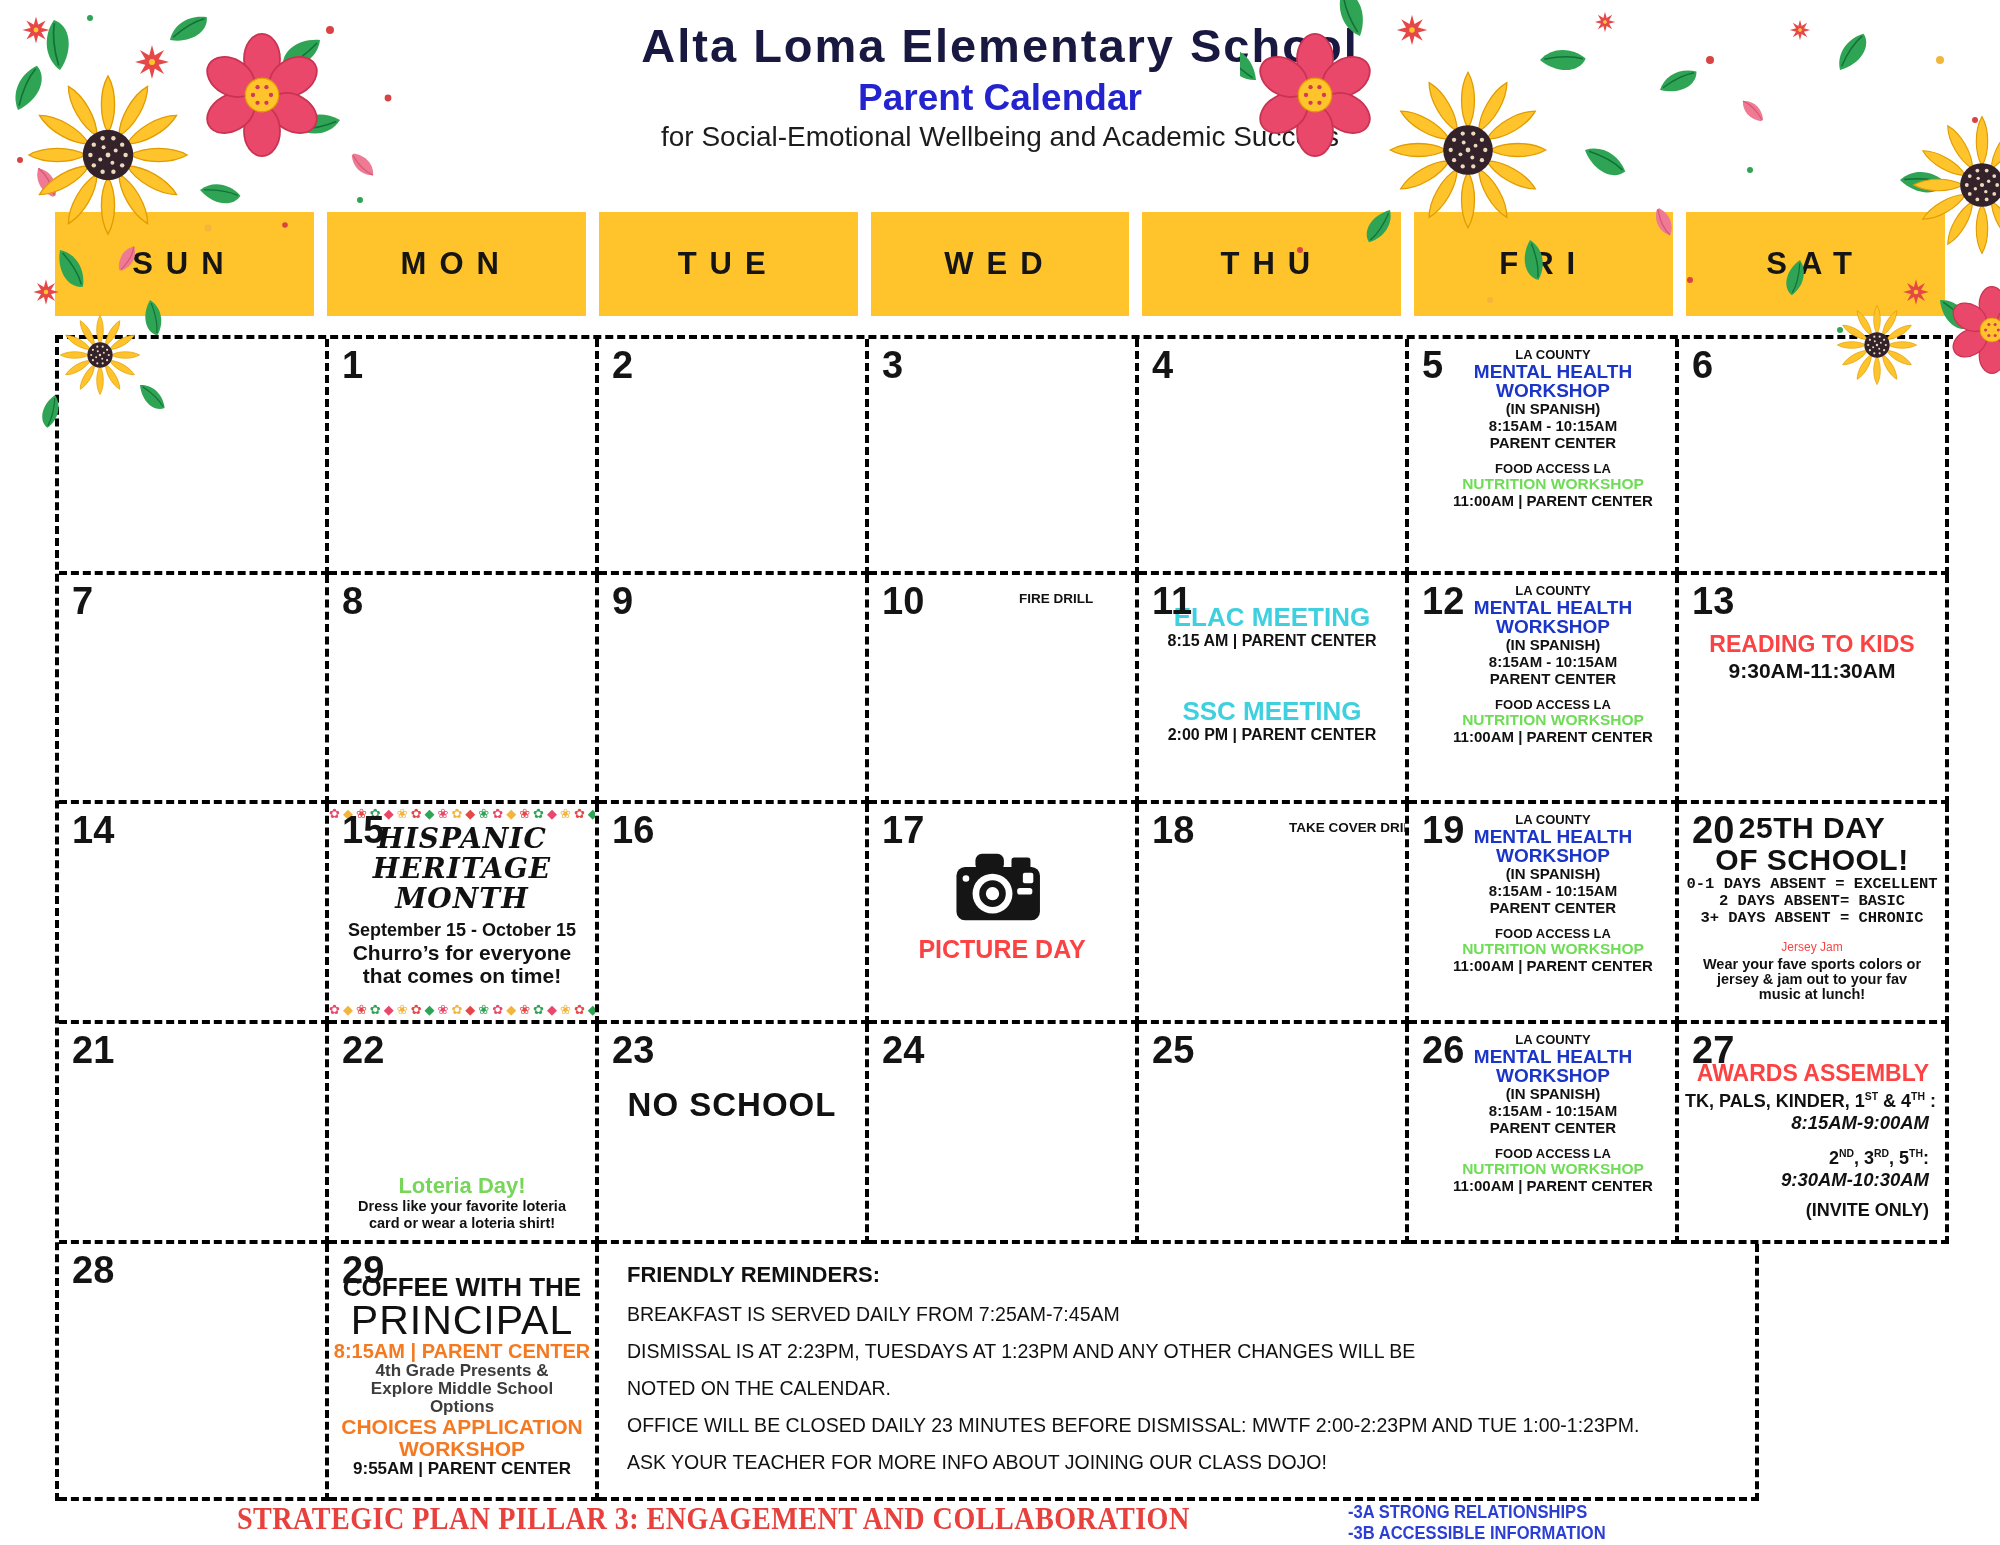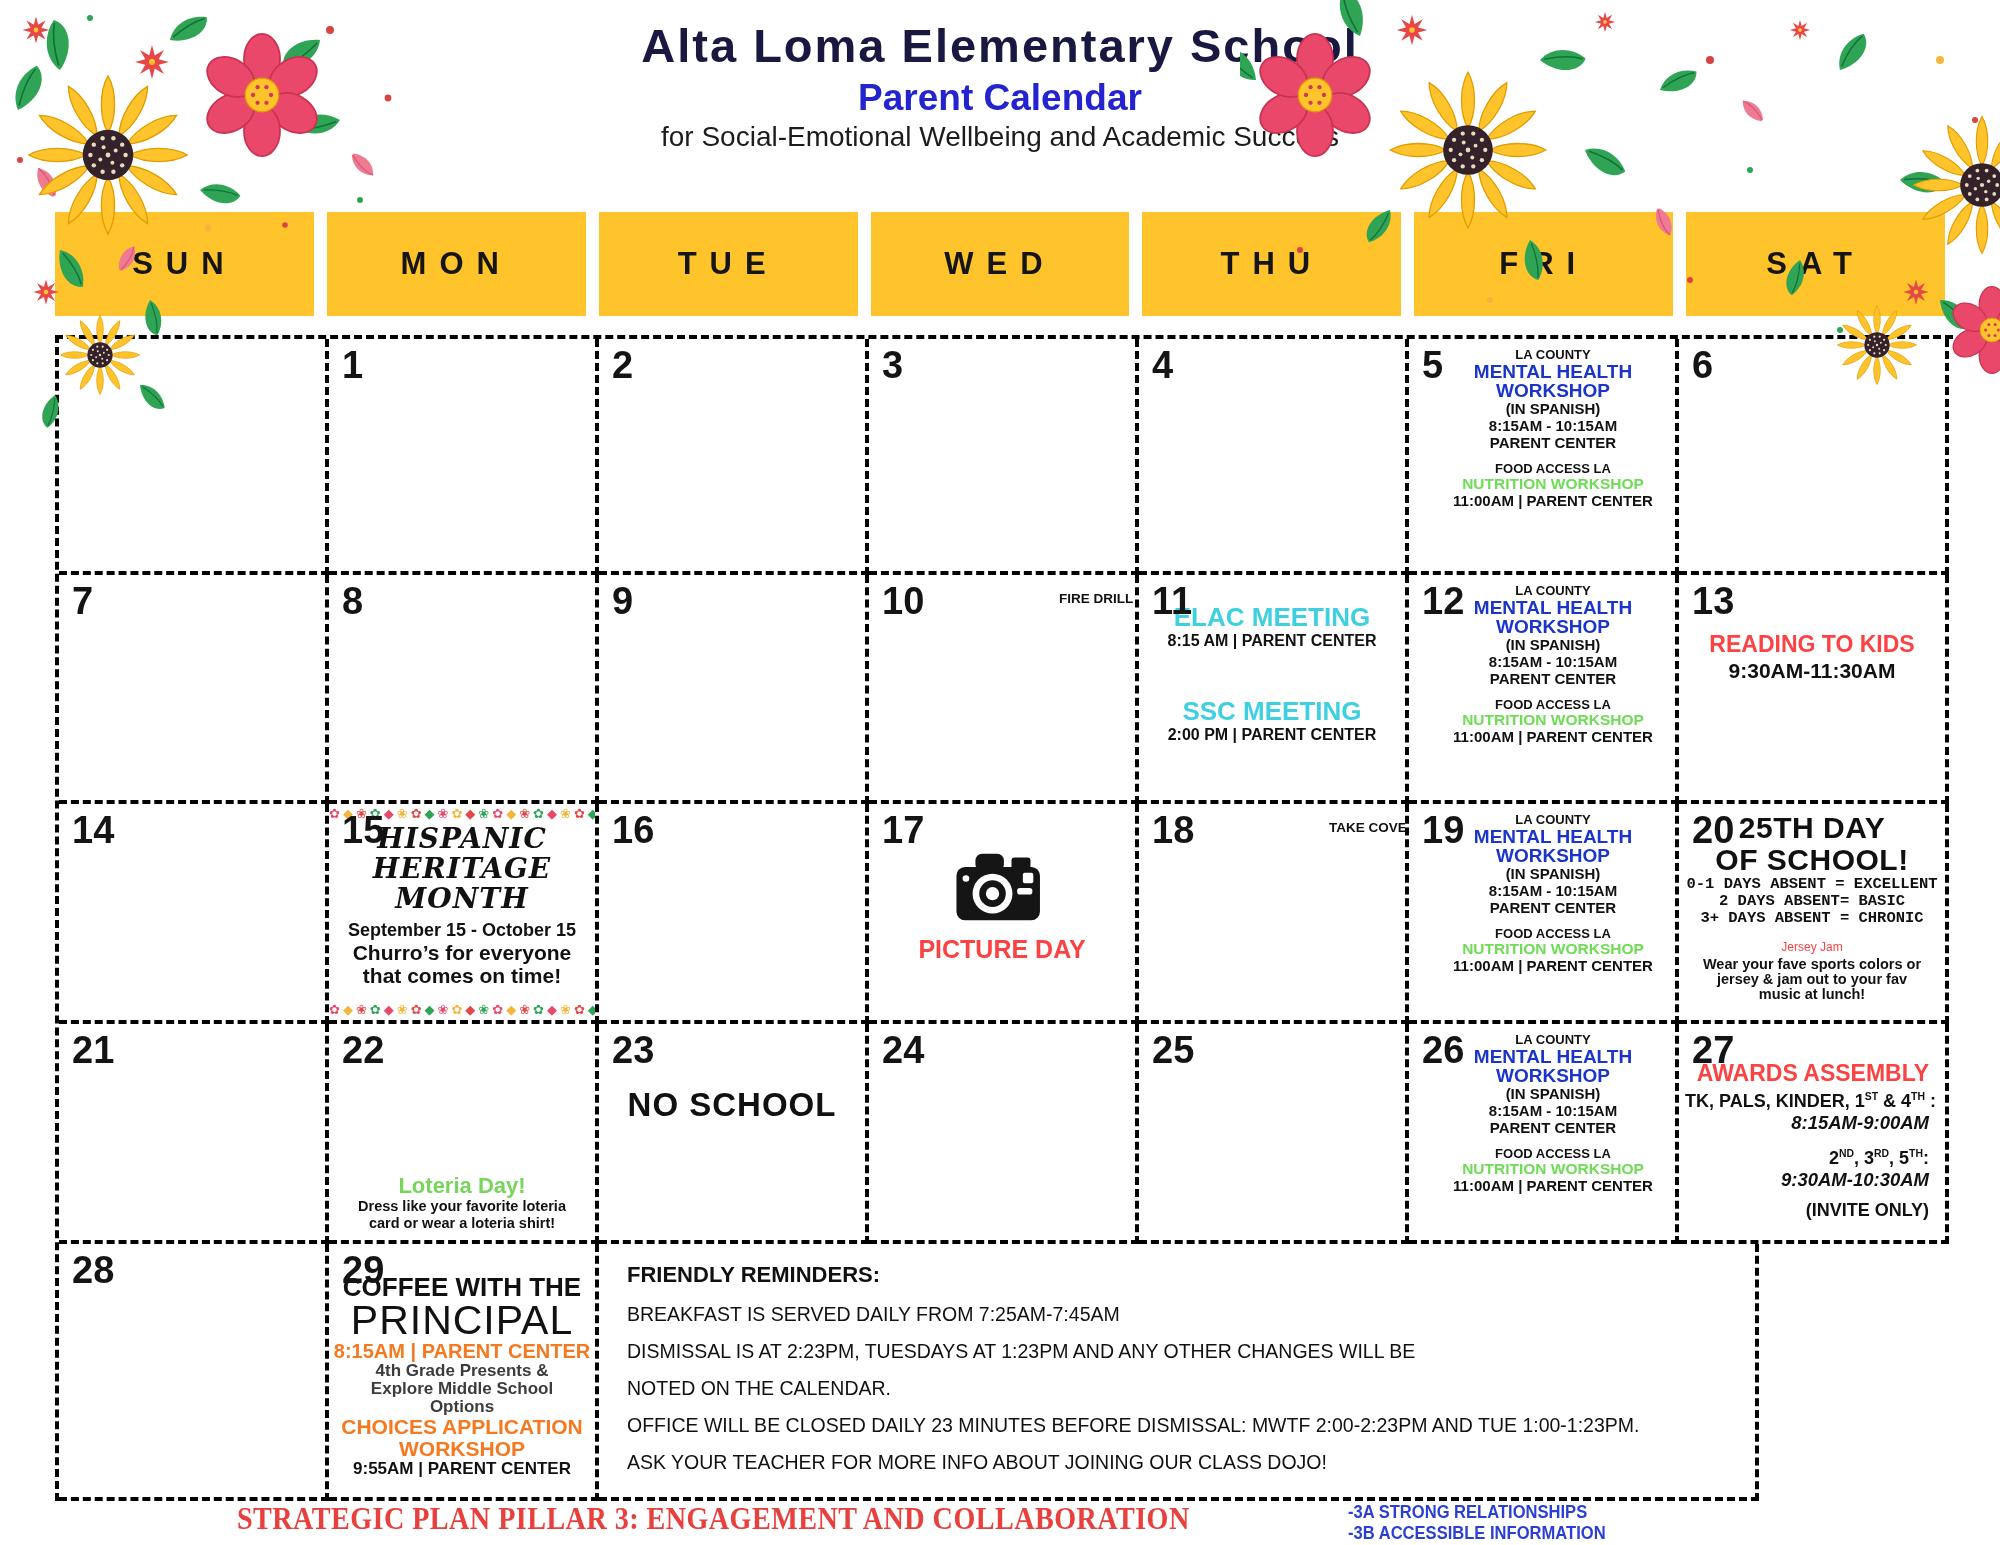--- a/index.html
+++ b/index.html
@@ -18,21 +18,21 @@
          grid-template-columns:repeat(7,1fr);gap:13px;z-index:1;}
   .wd{background:#FFC32B;display:flex;align-items:center;justify-content:center;
       font-size:31px;font-weight:700;letter-spacing:13px;color:#151515;}
   
   .grid{position:absolute;left:55px;top:335px;width:1894px;z-index:2;
         border-top:4px dashed #000;border-left:4px dashed #000;}
   .crow{display:flex;}
   .cell{position:relative;box-sizing:border-box;border-right:4px dashed #000;border-bottom:4px dashed #000;
         overflow:hidden;}
   .dnum{position:absolute;top:6px;left:13px;font-size:38px;font-weight:600;color:#141414;z-index:4;line-height:40px;}
-  .cnote{position:absolute;top:16px;left:150px;font-size:13.5px;font-weight:800;white-space:nowrap;z-index:3;margin-left:40px;}
+  .cnote{position:absolute;top:16px;left:150px;font-size:13.5px;font-weight:800;white-space:nowrap;z-index:3;}
   .blk{position:relative;text-align:center;z-index:2;}
   .ln{white-space:nowrap;}
   sup{font-size:58%;}
   
   .xs{font-size:13px;font-weight:800;line-height:15px;}
   .sm{font-size:15px;font-weight:800;line-height:17px;}
   .blue{font-size:19px;font-weight:800;line-height:19px;color:#1b35c8;}
   .green{font-size:15.5px;font-weight:800;line-height:16px;color:#6edc55;}
   .gap{height:10px;} .gap-lg{height:28px;} .gap-xl{height:46px;}
   .cyan{font-size:26px;font-weight:800;line-height:28px;color:#3fd0e0;}

